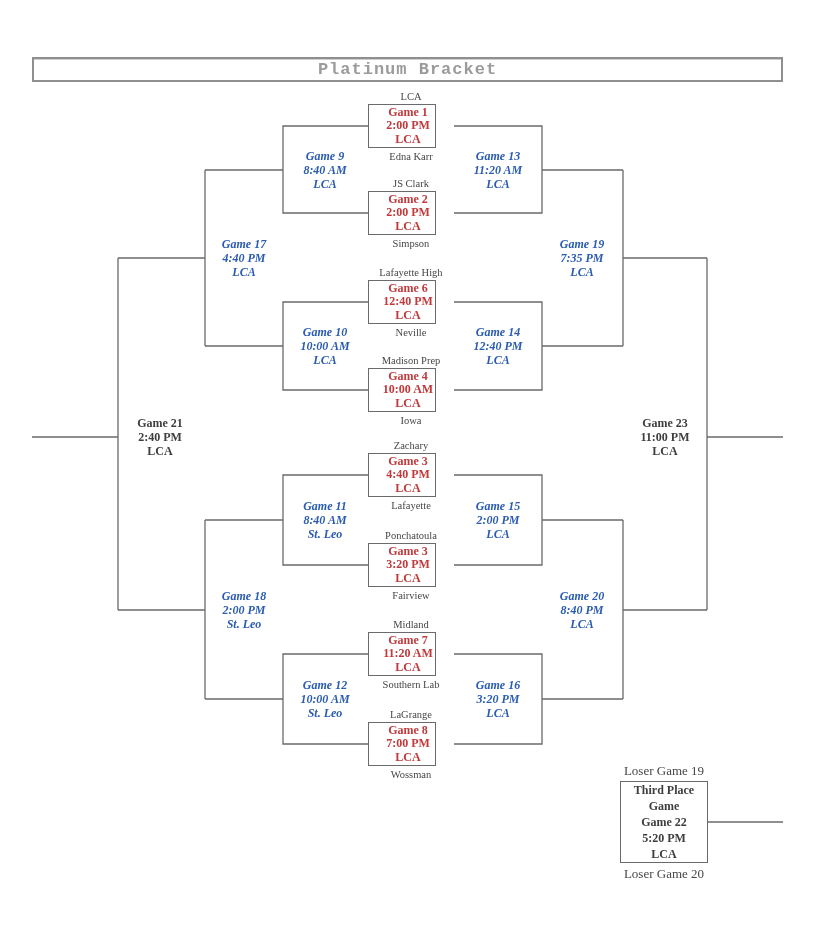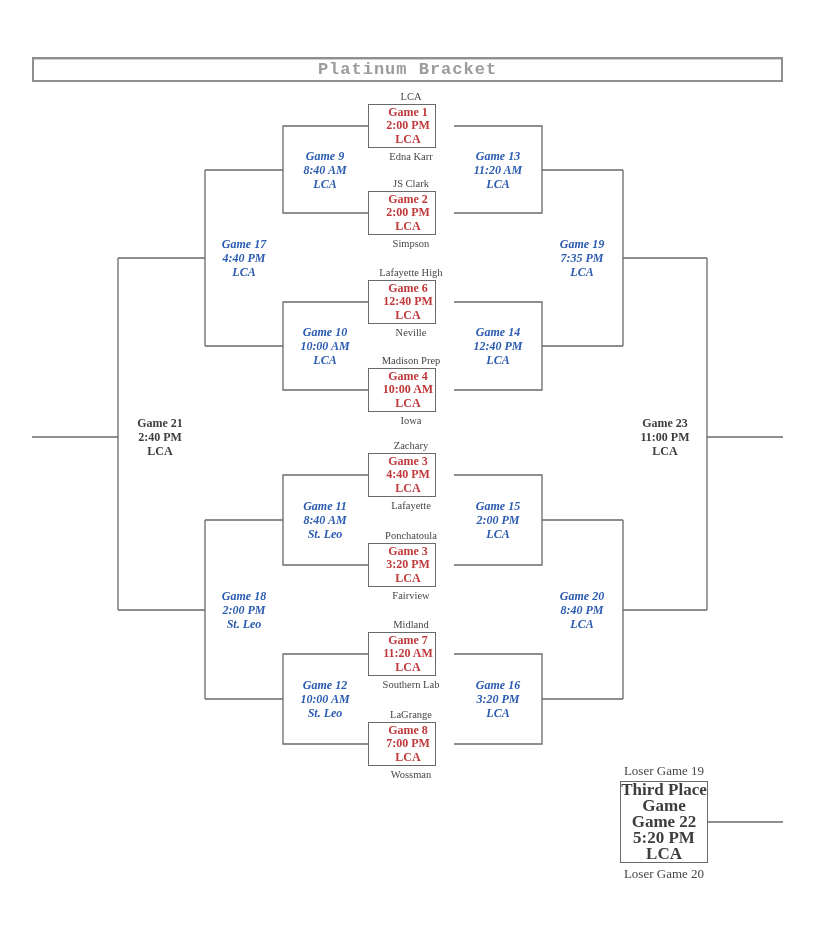--- a/index.html
+++ b/index.html
@@ -35,21 +35,21 @@
   .clabel{
     position:absolute;width:100px;text-align:center;font-weight:bold;
     font-size:12px;line-height:14px;white-space:nowrap;
   }
   .clabel.blue{color:var(--game-blue);font-style:italic;}
   .clabel.dark{color:var(--text-dark);}
   .third{position:absolute;width:88px;}
   .tbox{
     box-sizing:border-box;width:88px;height:82px;border:1.6px solid var(--line-gray);
     background:#fff;display:flex;flex-direction:column;align-items:center;justify-content:center;
-    text-align:center;font-weight:bold;font-size:17px;line-height:16px;color:var(--text-dark);
+    text-align:center;font-weight:bold;font-size:12px;line-height:16px;color:var(--text-dark);
   }
   .third .team{font-size:13px;}
 </style>
 </head>
 <body style="--game-red: #c0393b; --game-blue: #2b5cb0; --text-dark: #3d3d3d; --team-label: #464646; --line-gray: #6a6a6a; --title-gray: #9b9b9b;">
 
 <div class="page">
 
   <div class="title-box">
     <span>Platinum Bracket</span>

